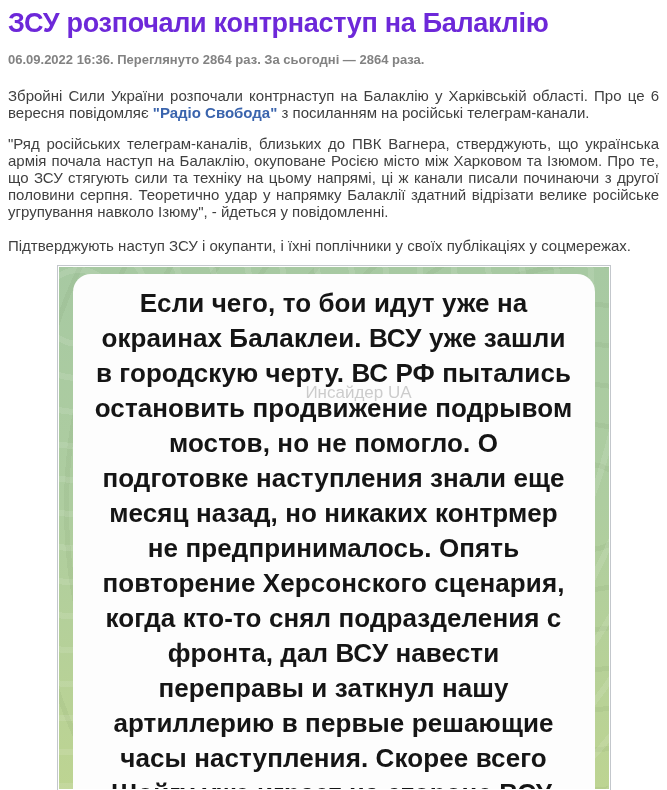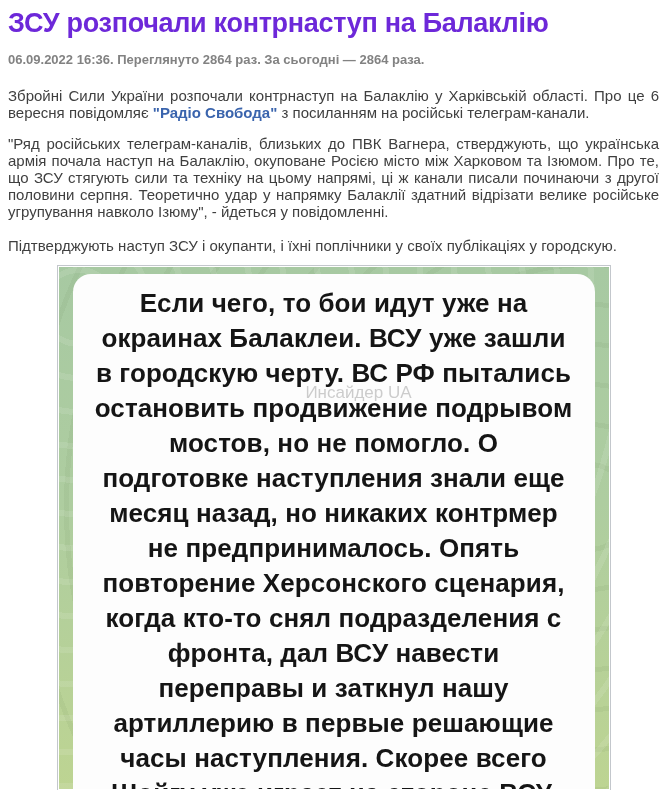--- a/index.html
+++ b/index.html
@@ -116,21 +116,21 @@
   <h1 class="article-title">ЗСУ розпочали контрнаступ на Балаклію</h1>
 
   <div class="meta-row">
     <span class="meta-text">06.09.2022 16:36. Переглянуто 2864 раз. За сьогодні — 2864 раза.</span>
   </div>
 
   <p class="body-text"><span>Збройні Сили України розпочали контрнаступ на Балаклію у Харківській області. Про це 6 вересня повідомляє </span><a class="source-link" href="#">"Радіо Свобода"</a><span> з посиланням на російські телеграм-канали.</span></p>
 
   <p class="body-text">"Ряд російських телеграм-каналів, близьких до ПВК Вагнера, стверджують, що українська армія почала наступ на Балаклію, окуповане Росією місто між Харковом та Ізюмом. Про те, що ЗСУ стягують сили та техніку на цьому напрямі, ці ж канали писали починаючи з другої половини серпня. Теоретично удар у напрямку Балаклії здатний відрізати велике російське угрупування навколо Ізюму", - йдеться у повідомленні.</p>
 
-  <p class="body-text last">Підтверджують наступ ЗСУ і окупанти, і їхні поплічники у своїх публікаціях у городскую.</p>
+  <p class="body-text last">Підтверджують наступ ЗСУ і окупанти, і їхні поплічники у своїх публікаціях у соцмережах.</p>
 
   <div class="image-wrap">
     <div class="tg-image">
       <div class="tg-shot">
         <div class="watermark">Инсайдер UA</div>
         <div class="bubble">
           <div class="tg-message">Если чего, то бои идут уже на
 окраинах Балаклеи. ВСУ уже зашли
 в городскую черту. ВС РФ пытались
 остановить продвижение подрывом

